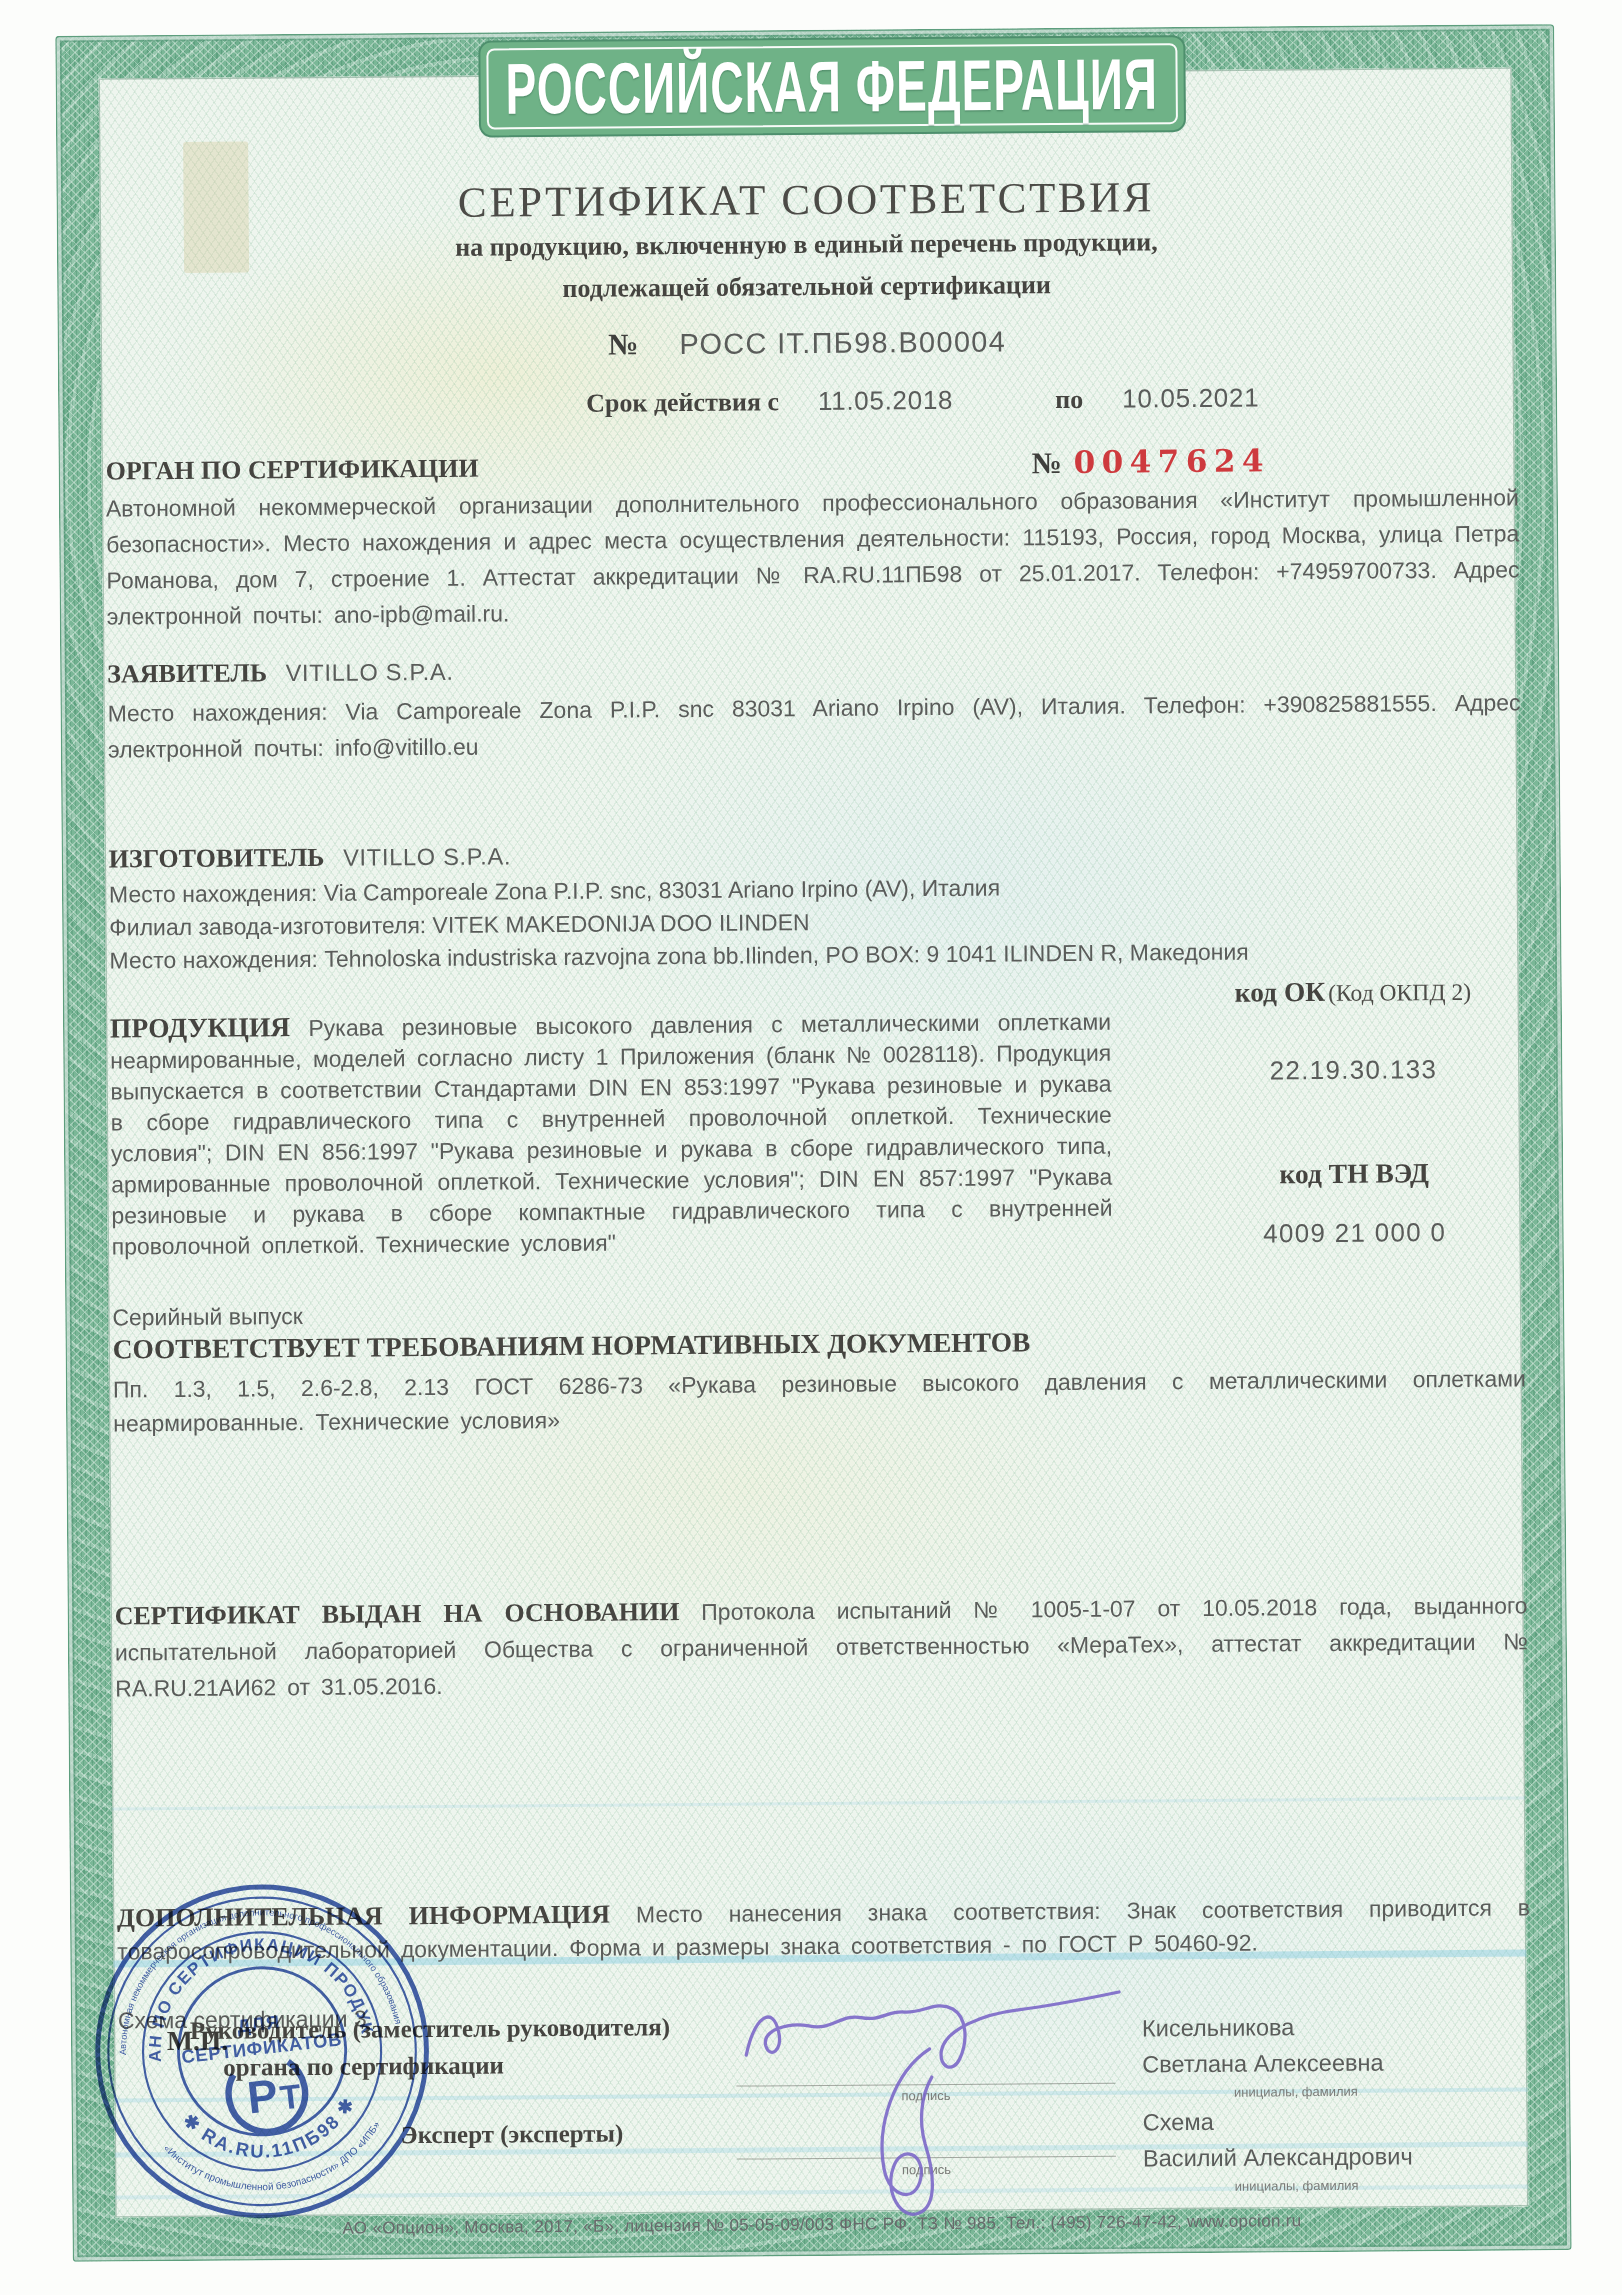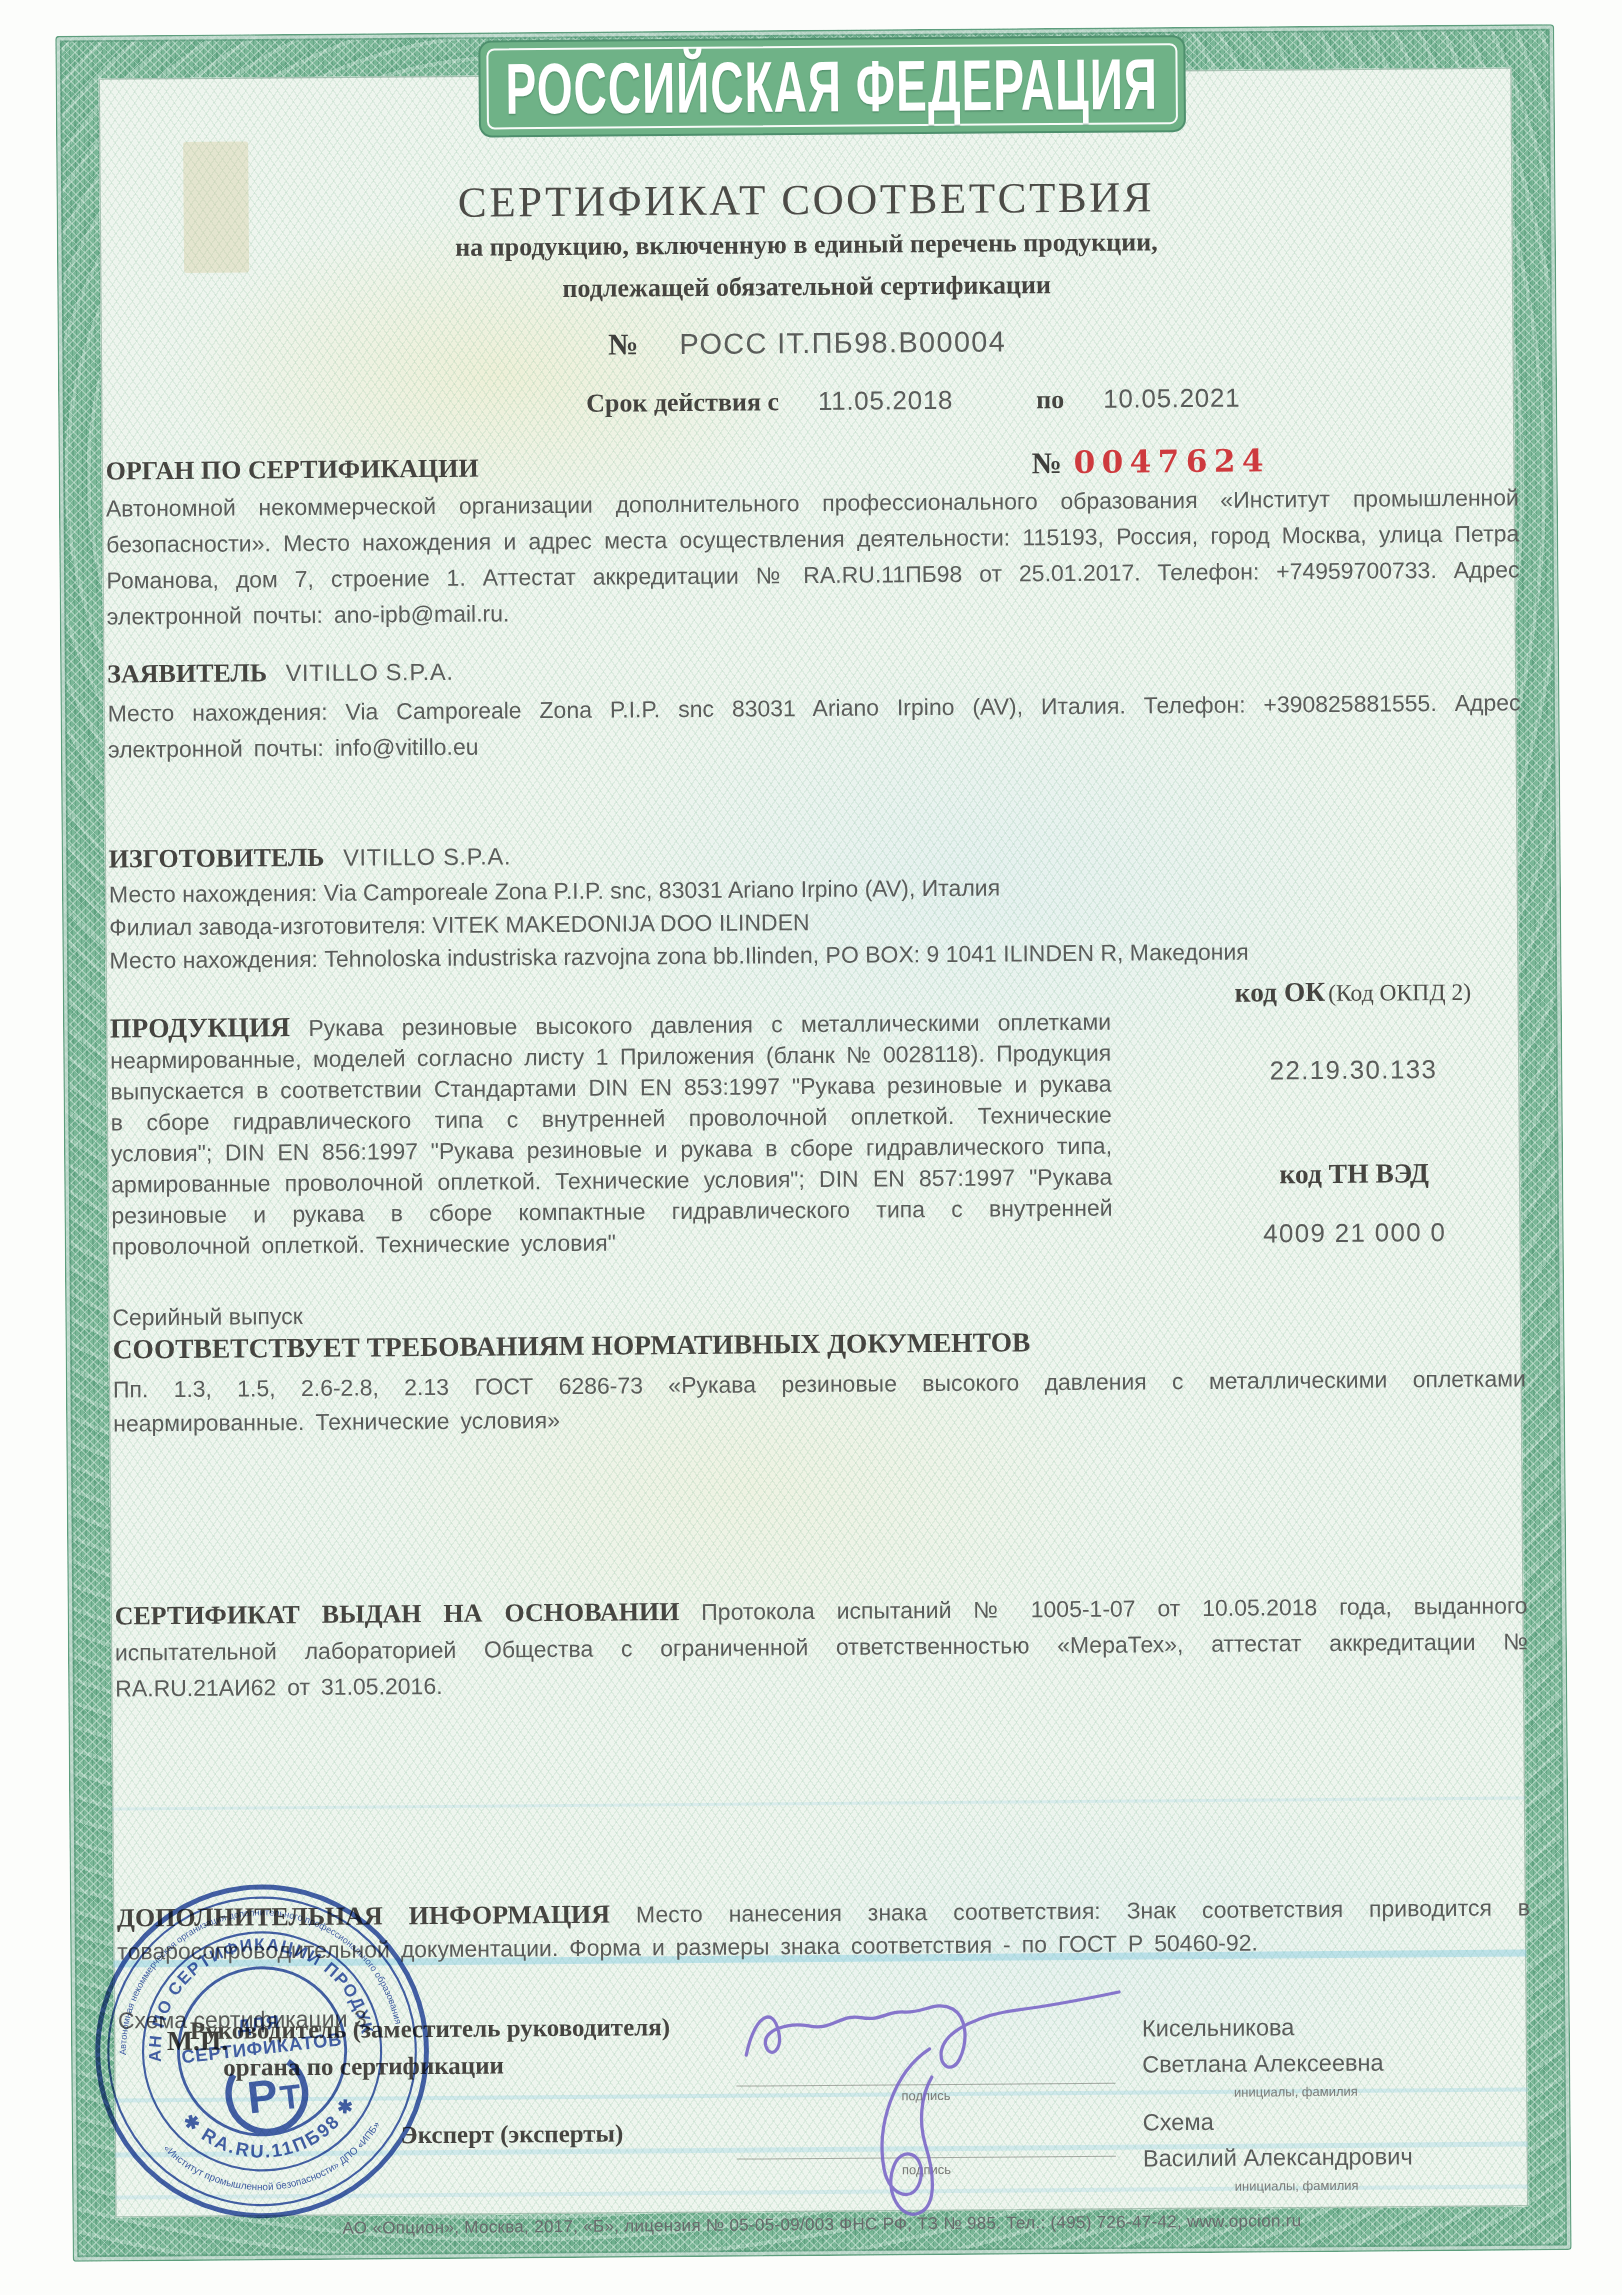--- a/index.html
+++ b/index.html
@@ -38,21 +38,21 @@
   .title{left:107px;top:175px;width:1413px;text-align:center;font-family:"Liberation Serif",serif;
     font-size:43px;letter-spacing:2.6px;color:#4c4b47;}
   .subtitle{width:1413px;left:107px;text-align:center;font-family:"Liberation Serif",serif;
     font-weight:bold;font-size:26px;color:#454440;}
   .numline{left:107px;top:326px;width:1413px;display:flex;justify-content:center;align-items:baseline;gap:41px;}
   .num-label{font-family:"Liberation Serif",serif;font-weight:bold;font-size:30px;color:#3f3f3c;}
   .num-value{font-size:29px;color:#5a5c5a;letter-spacing:1.3px;}
   .validity{left:592px;top:386px;display:flex;align-items:baseline;gap:39px;}
   .validity .lbl{font-family:"Liberation Serif",serif;font-weight:bold;font-size:26px;color:#454440;}
   .validity .date{font-size:26px;color:#5a5c5a;letter-spacing:0.7px;}
-  .validity .gap-big{margin-left:44px;}
+  .validity .gap-big{margin-left:63px;}
 
   .h-serif{font-family:"Liberation Serif",serif;font-weight:bold;color:#454440;}
   .sec-head{font-size:26px;}
   .body-gray{font-size:23px;color:#5a5c5a;line-height:36px;}
   .para{text-align:justify;word-spacing:4.6px;}
   .inline-name{font-size:23.6px;color:#5a5c5a;letter-spacing:0.7px;}
   .blank-num{left:1037px;top:446px;display:flex;align-items:baseline;gap:11.8px;}
   .blank-num .digits{font-family:"DejaVu Serif",serif;font-weight:bold;font-size:31px;color:#ce3a3e;letter-spacing:6.5px;}
 
   .codes{left:1171px;top:980px;width:366px;text-align:center;}

